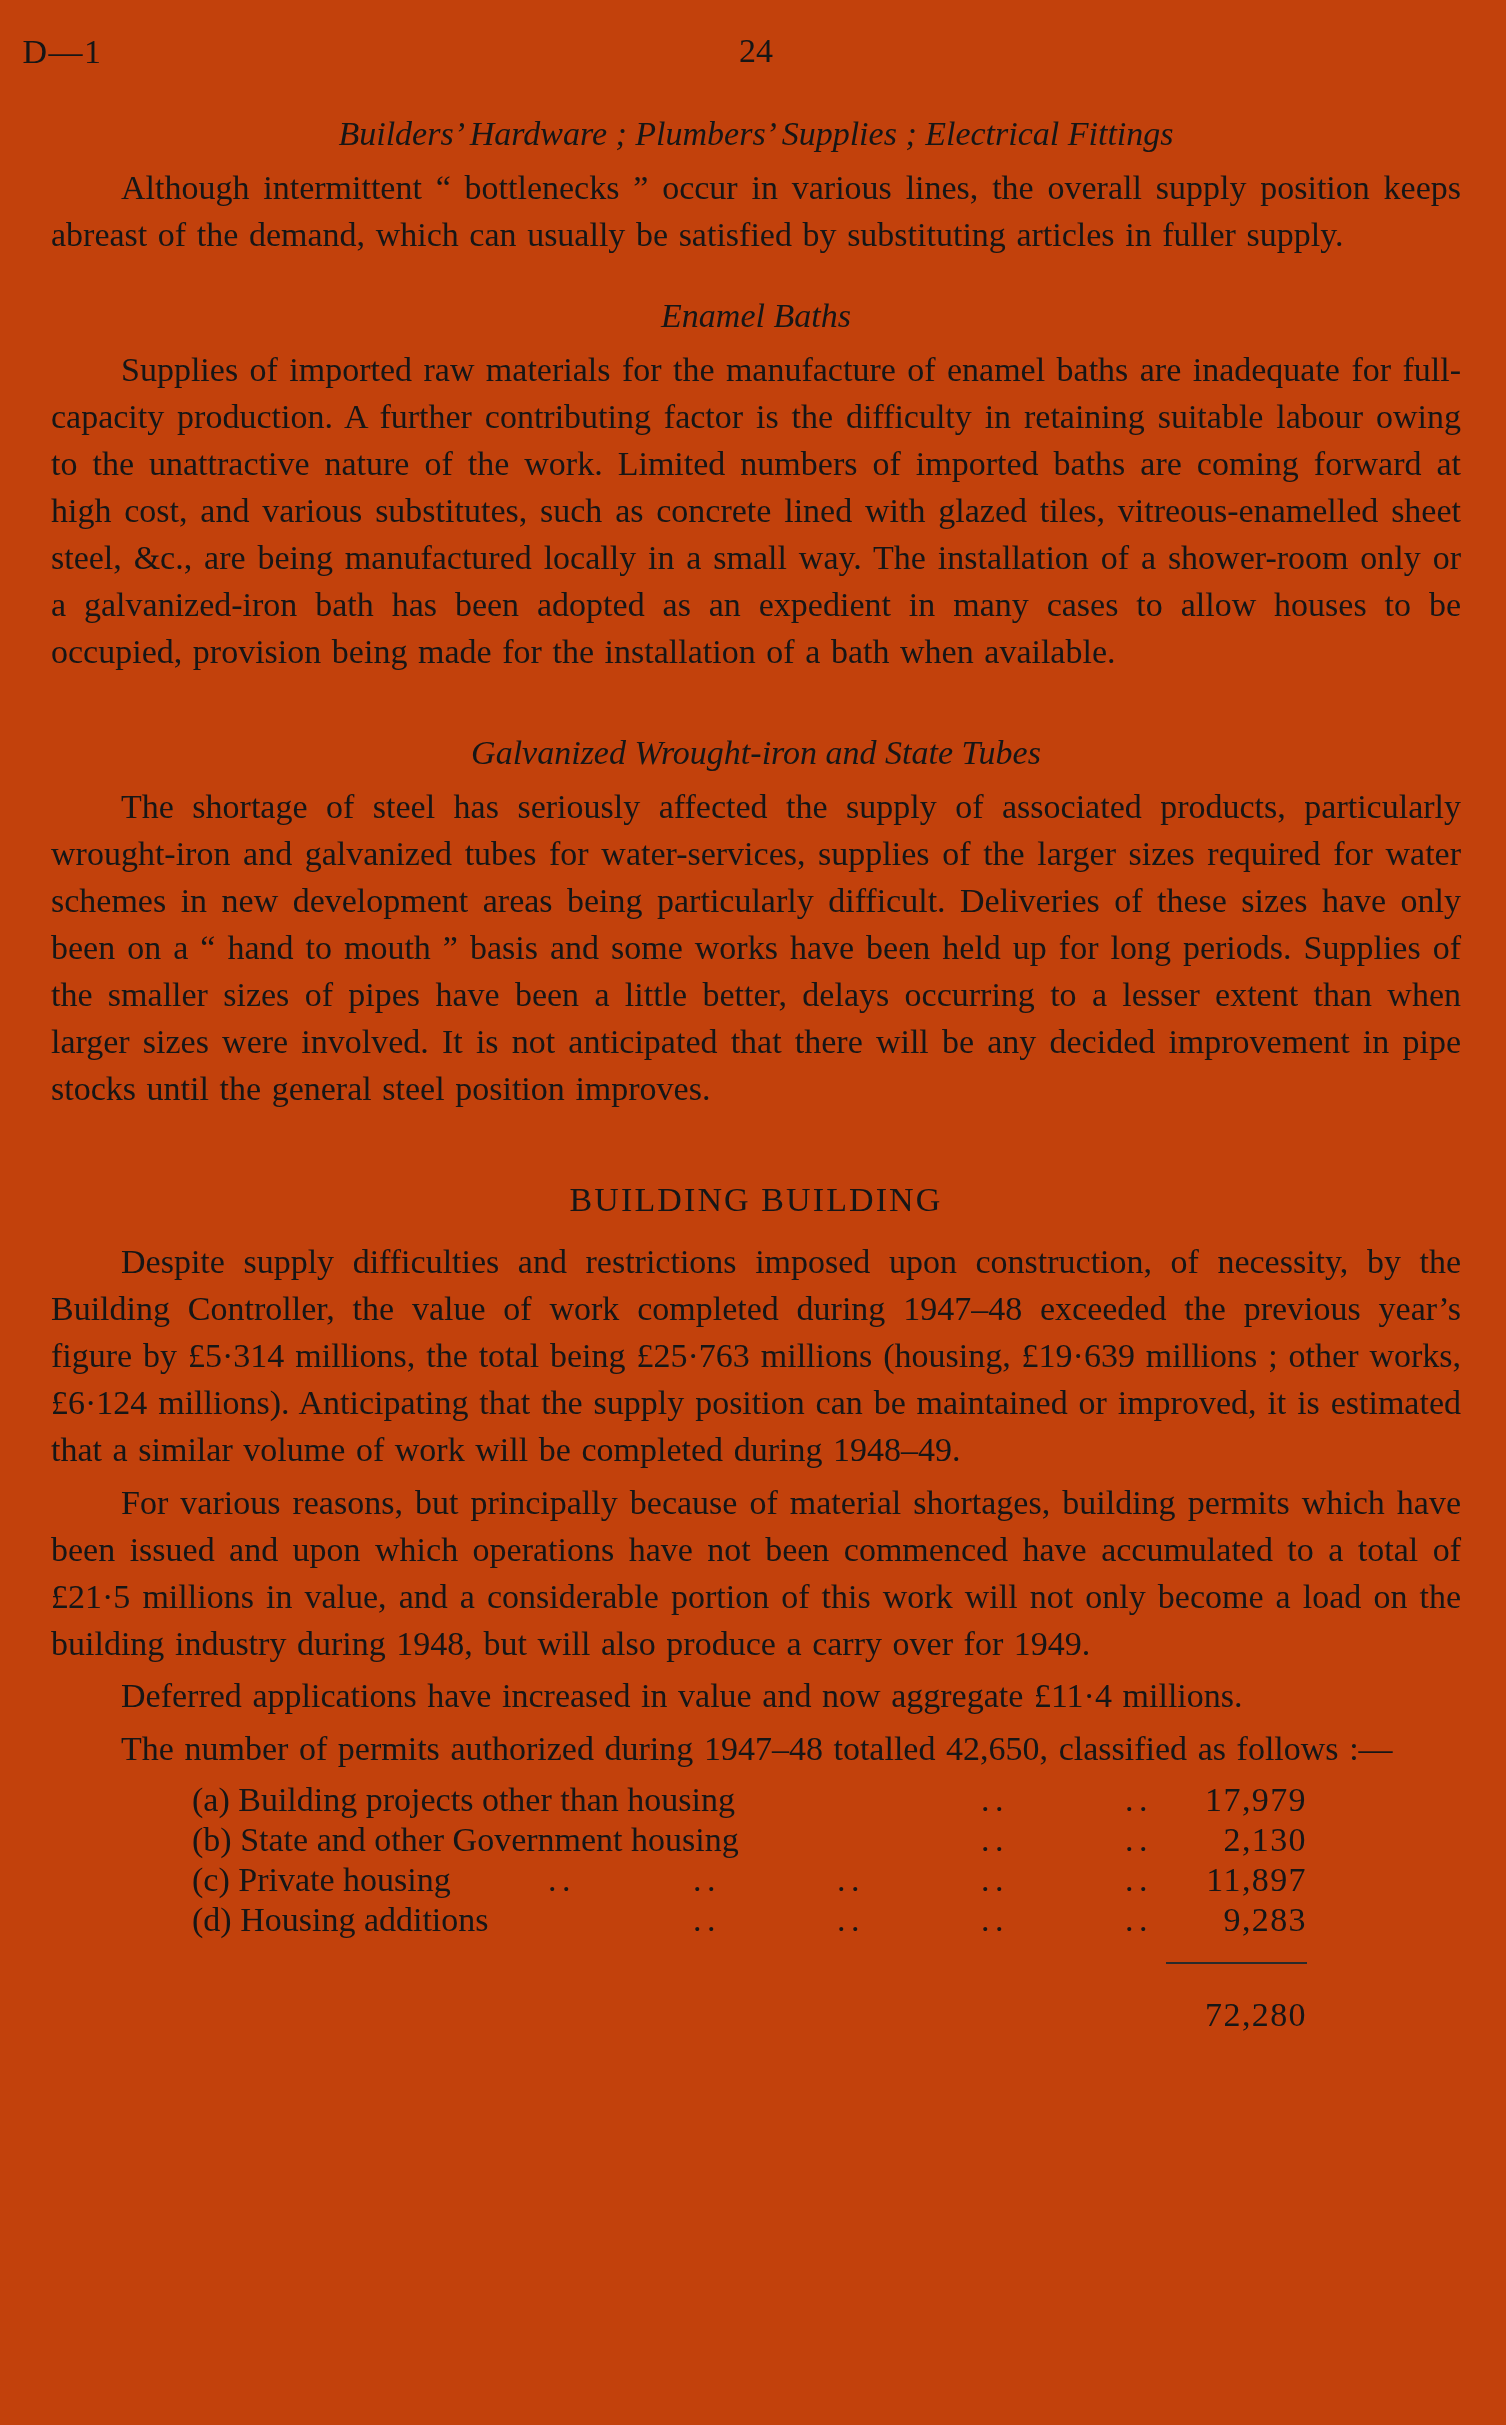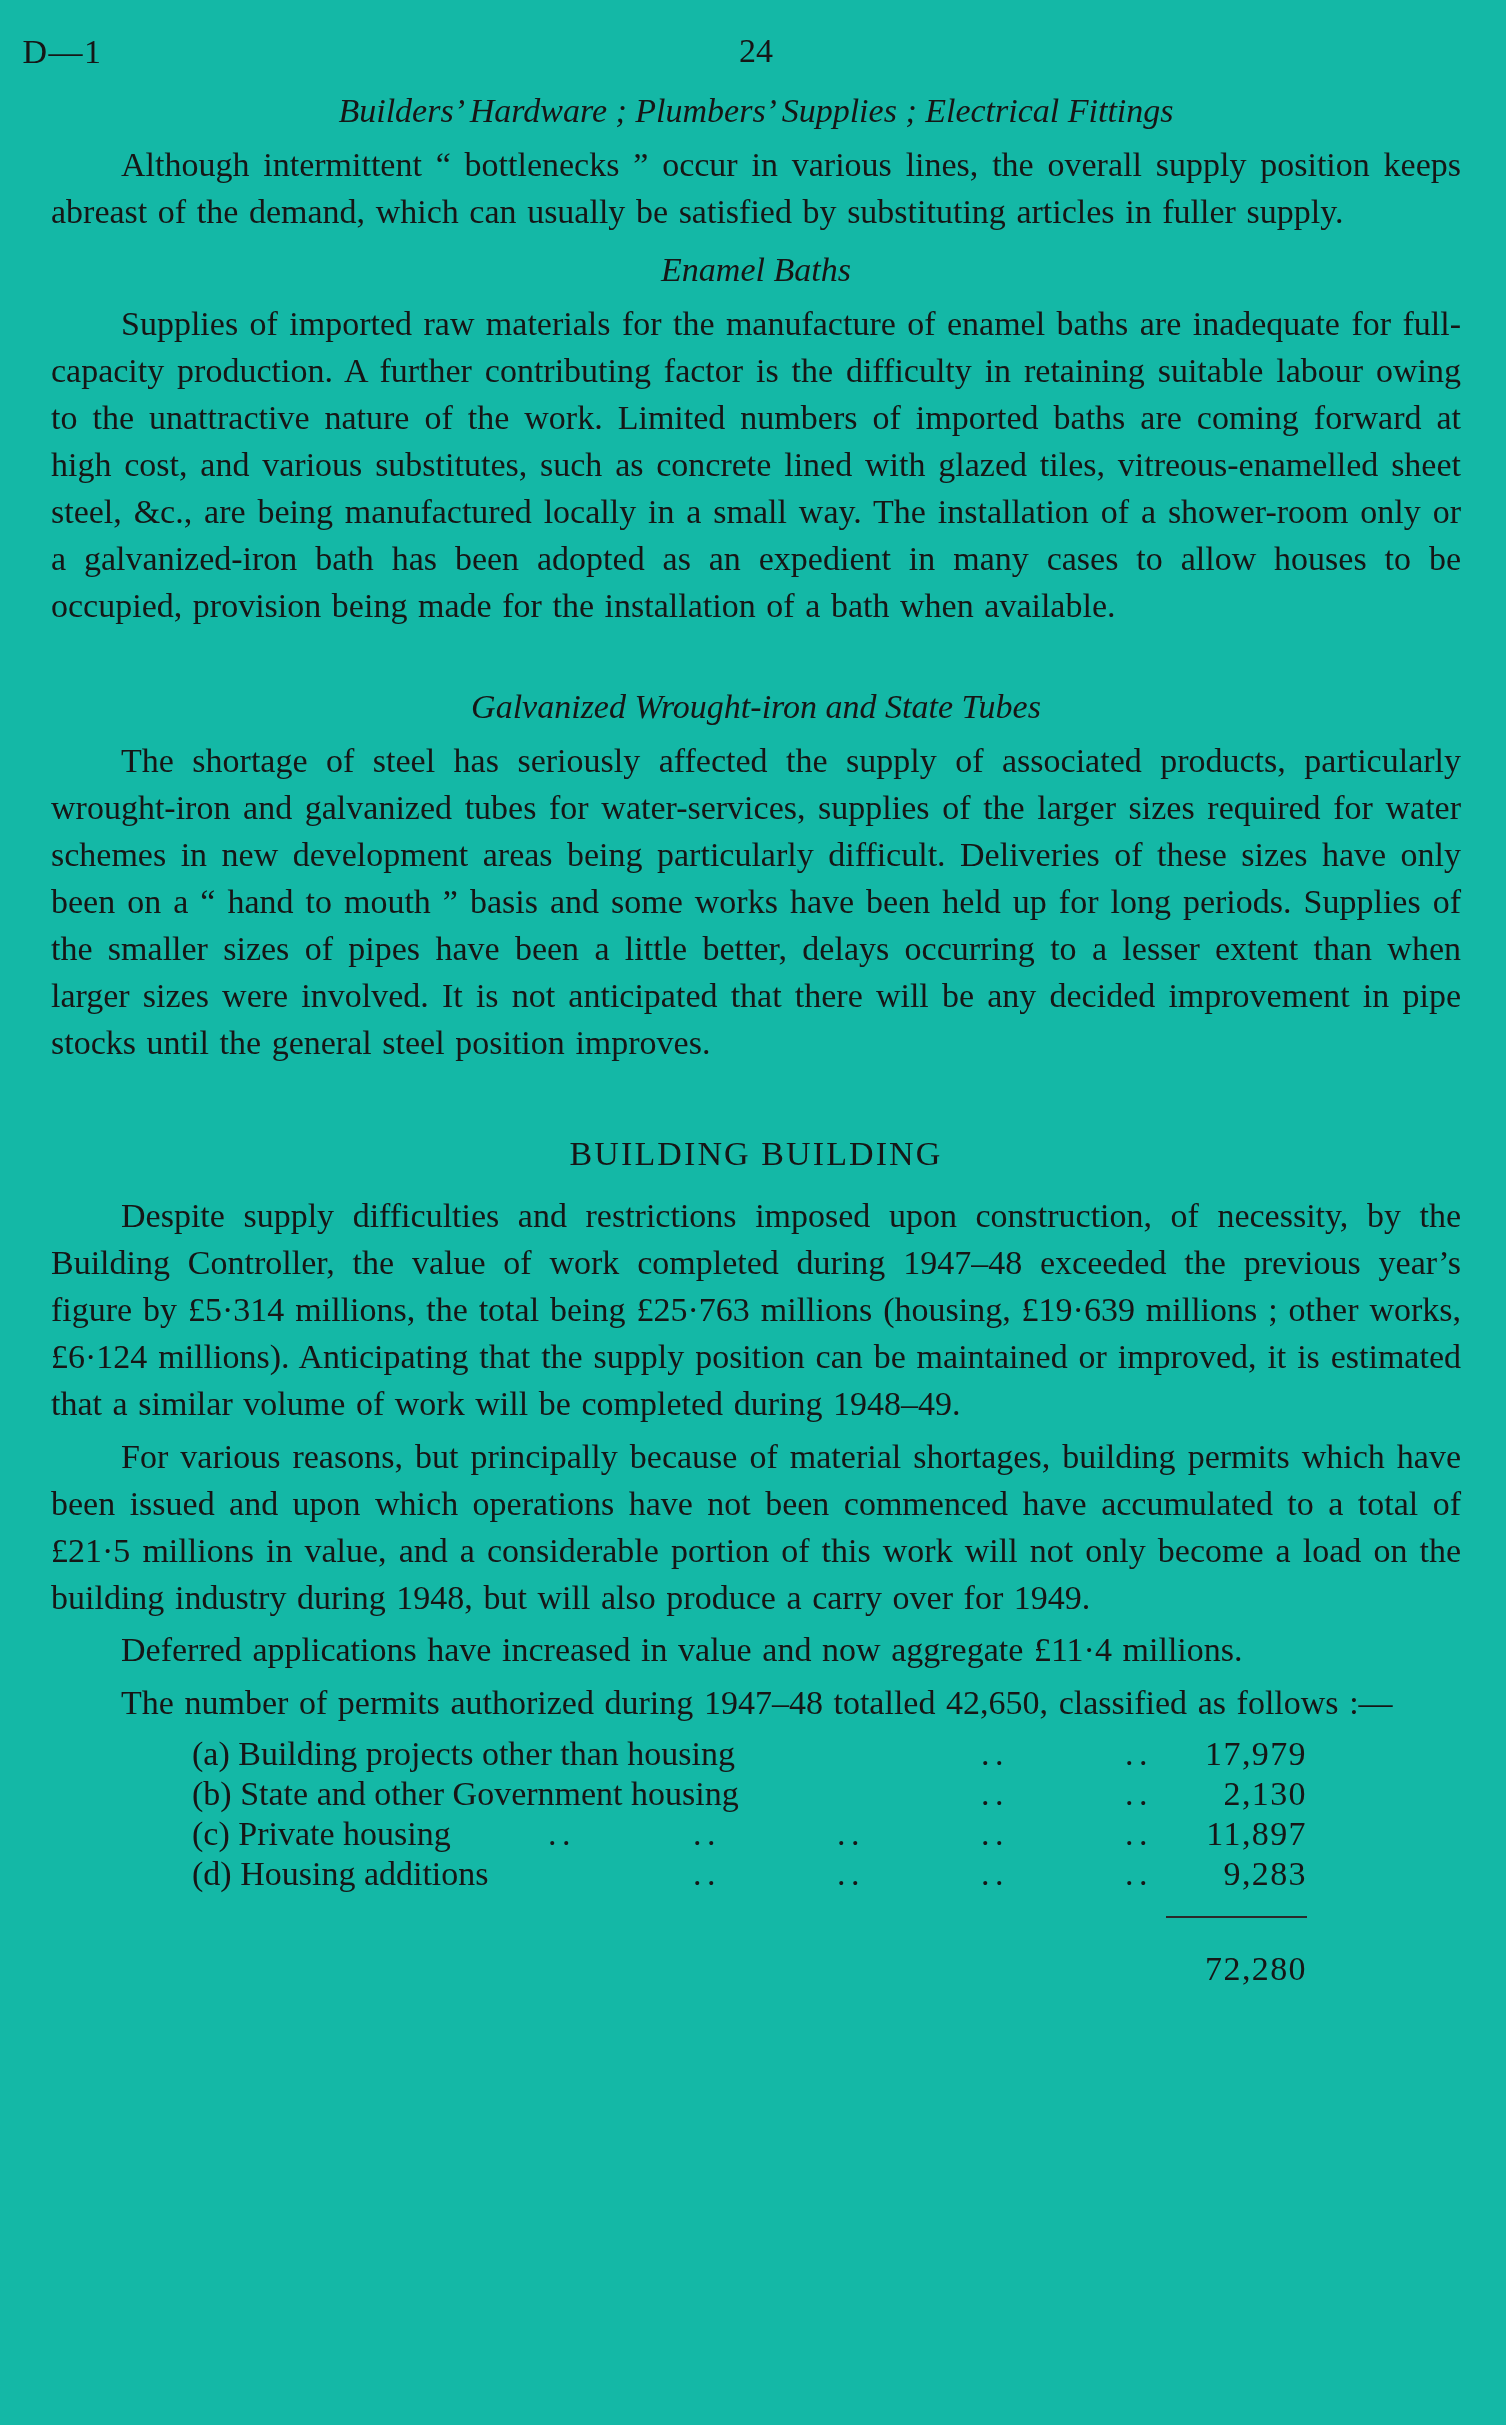--- a/index.html
+++ b/index.html
@@ -1,42 +1,42 @@
 <!DOCTYPE html>
 <html style="font-size:11px"><head>
 <meta charset="utf-8">
 <style>
   html, body { margin: 0; padding: 0; background: #d8d8d4; }
   .page {
     position: relative;
     width: 1506px;
     height: 2426px;
     margin: 0 auto;
-    background: #14b8a6;
+    background: #c2410c;
     color: #161616;
     font-family: "Liberation Serif", serif;
     font-size: 34px;
     box-sizing: border-box;
     padding: 32px 45px 0 51px;
     overflow: hidden;
   }
   .folio {
     position: absolute;
     left: 22.6px;
     top: 33px;
     letter-spacing: 1.4px;
   }
   .pagenum {
     text-align: center;
     height: 44px;
   }
   .heading {
     font-style: italic;
     text-align: center;
-    margin: 16px 0 11px 0;
+    margin: 39px 0 11px 0;
   }
   .heading.gap-large { margin-top: 59px; }
   .heading.caps {
     font-style: normal;
     letter-spacing: 2.1px;
     margin: 69px 0 19px 0;
   }
   p.body-par {
     margin: 5.5px 0 0 0;
     text-align: justify;

